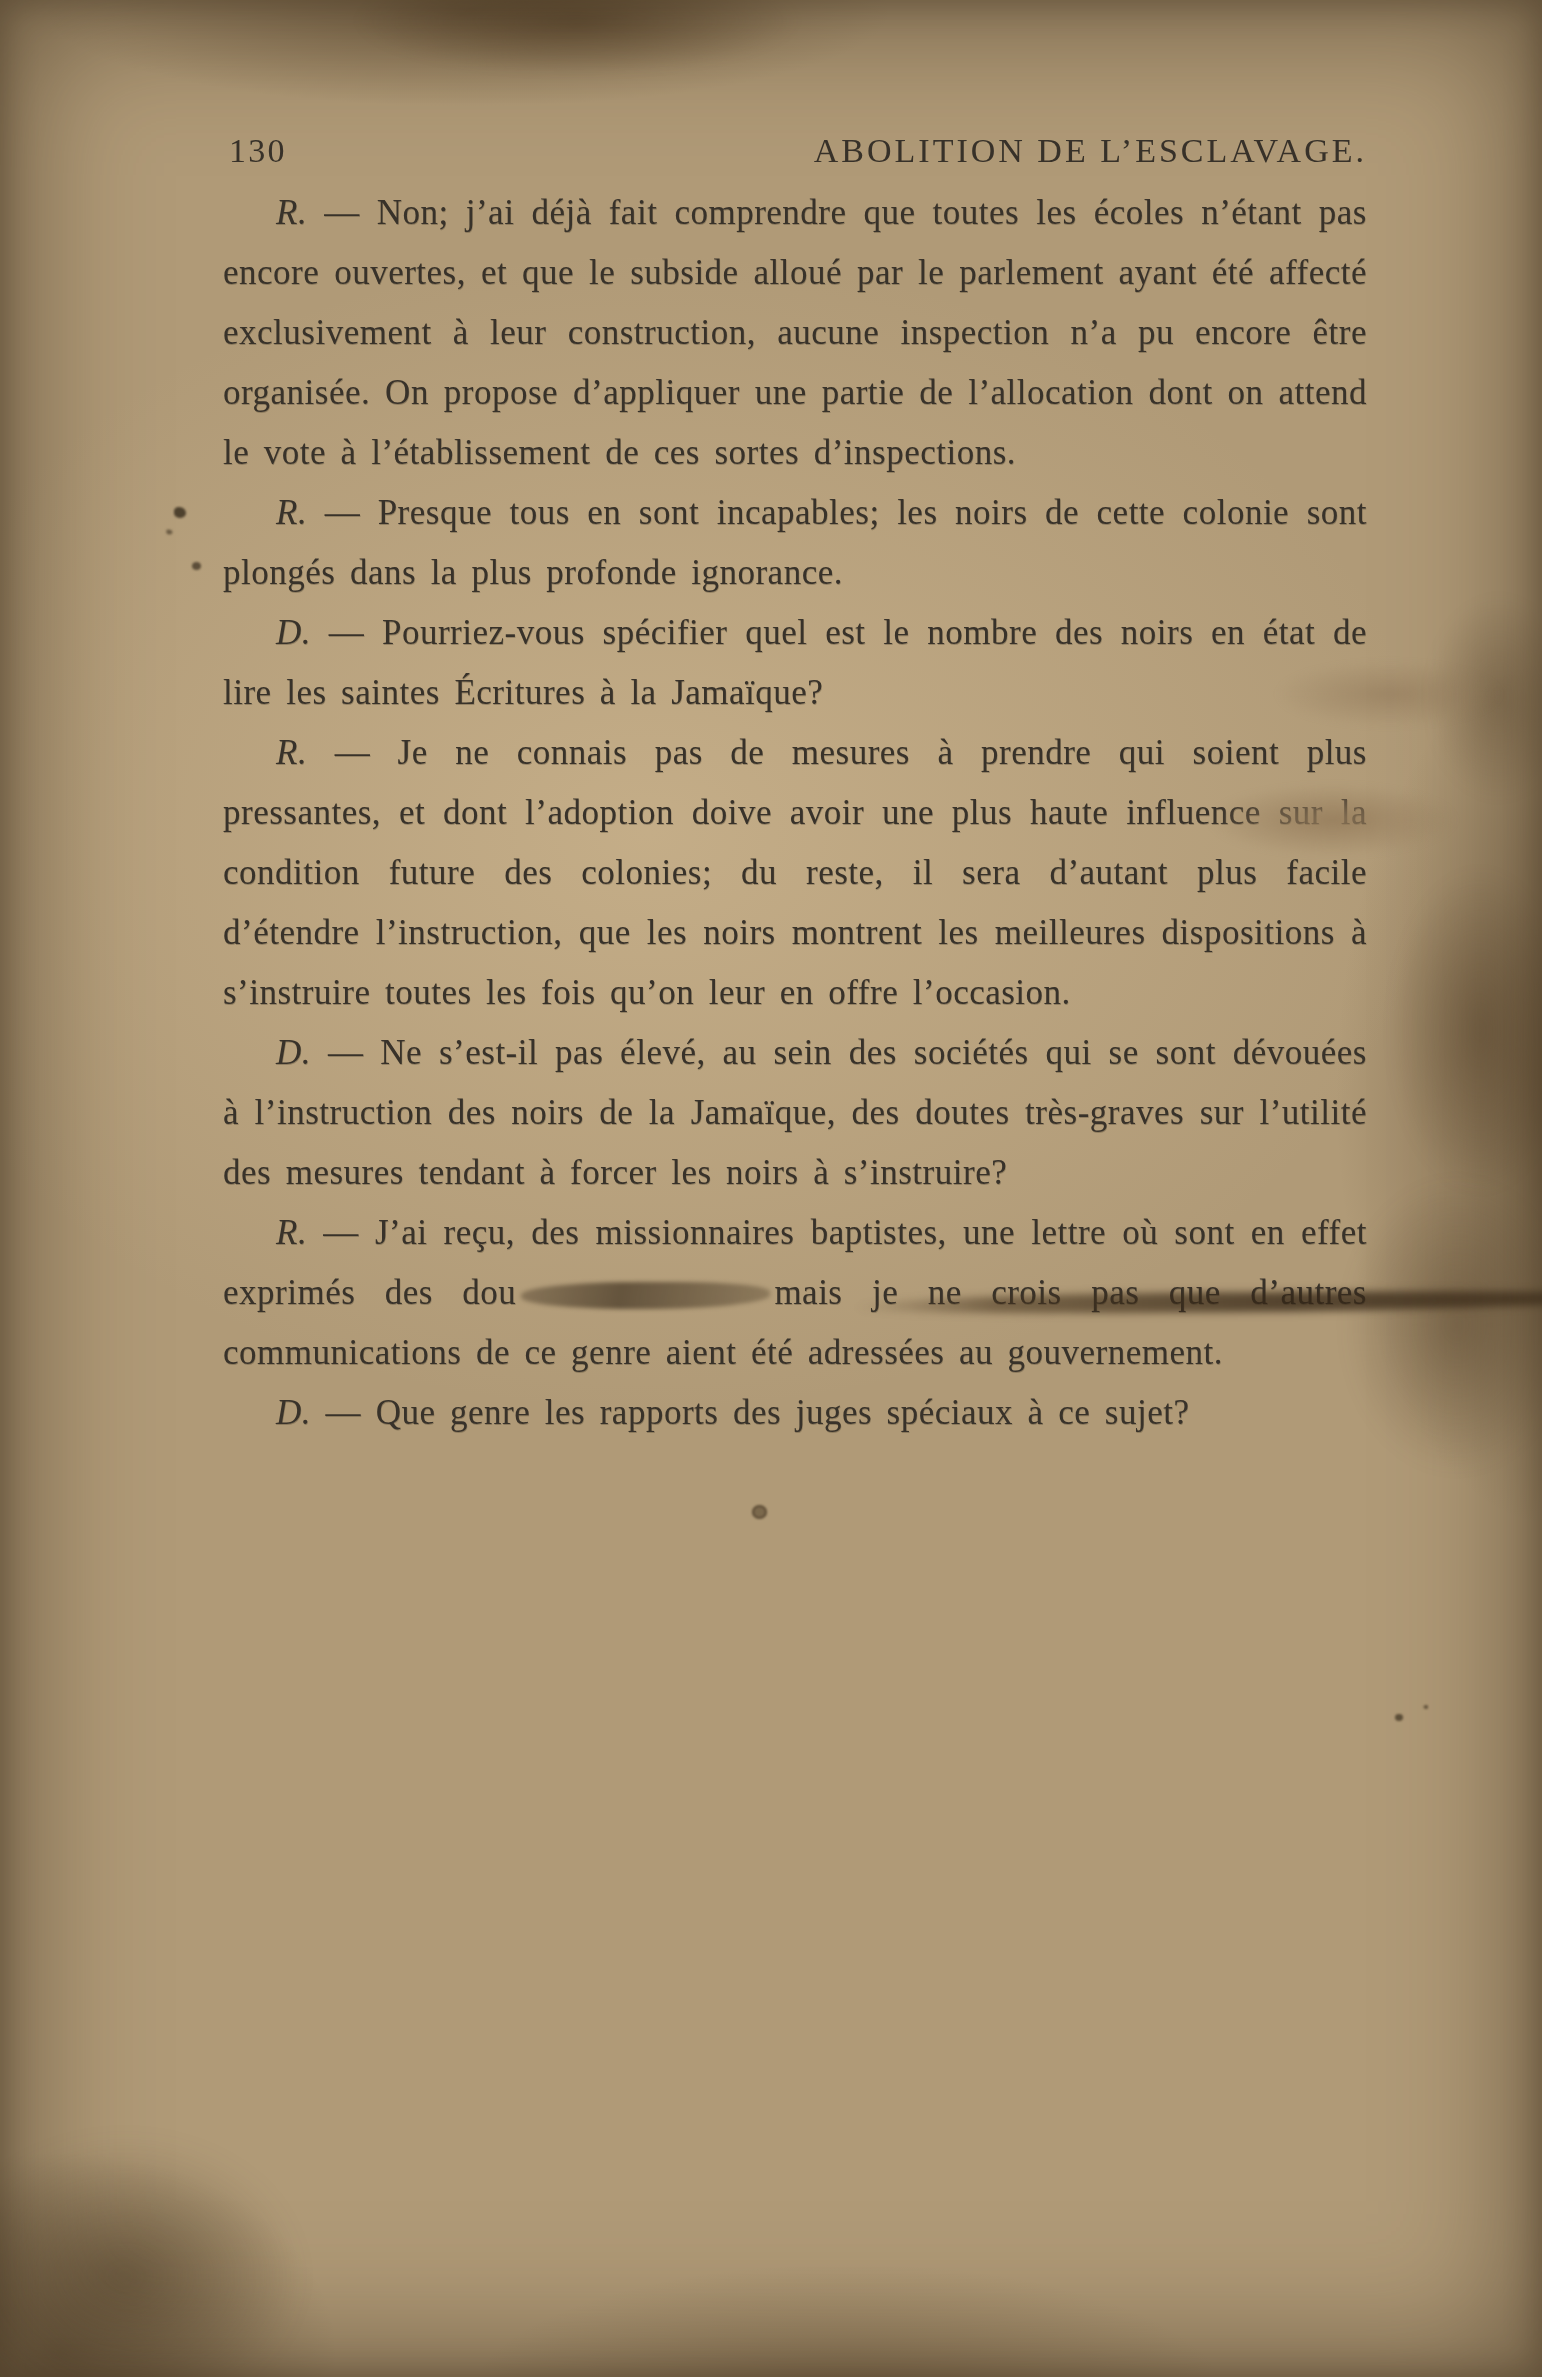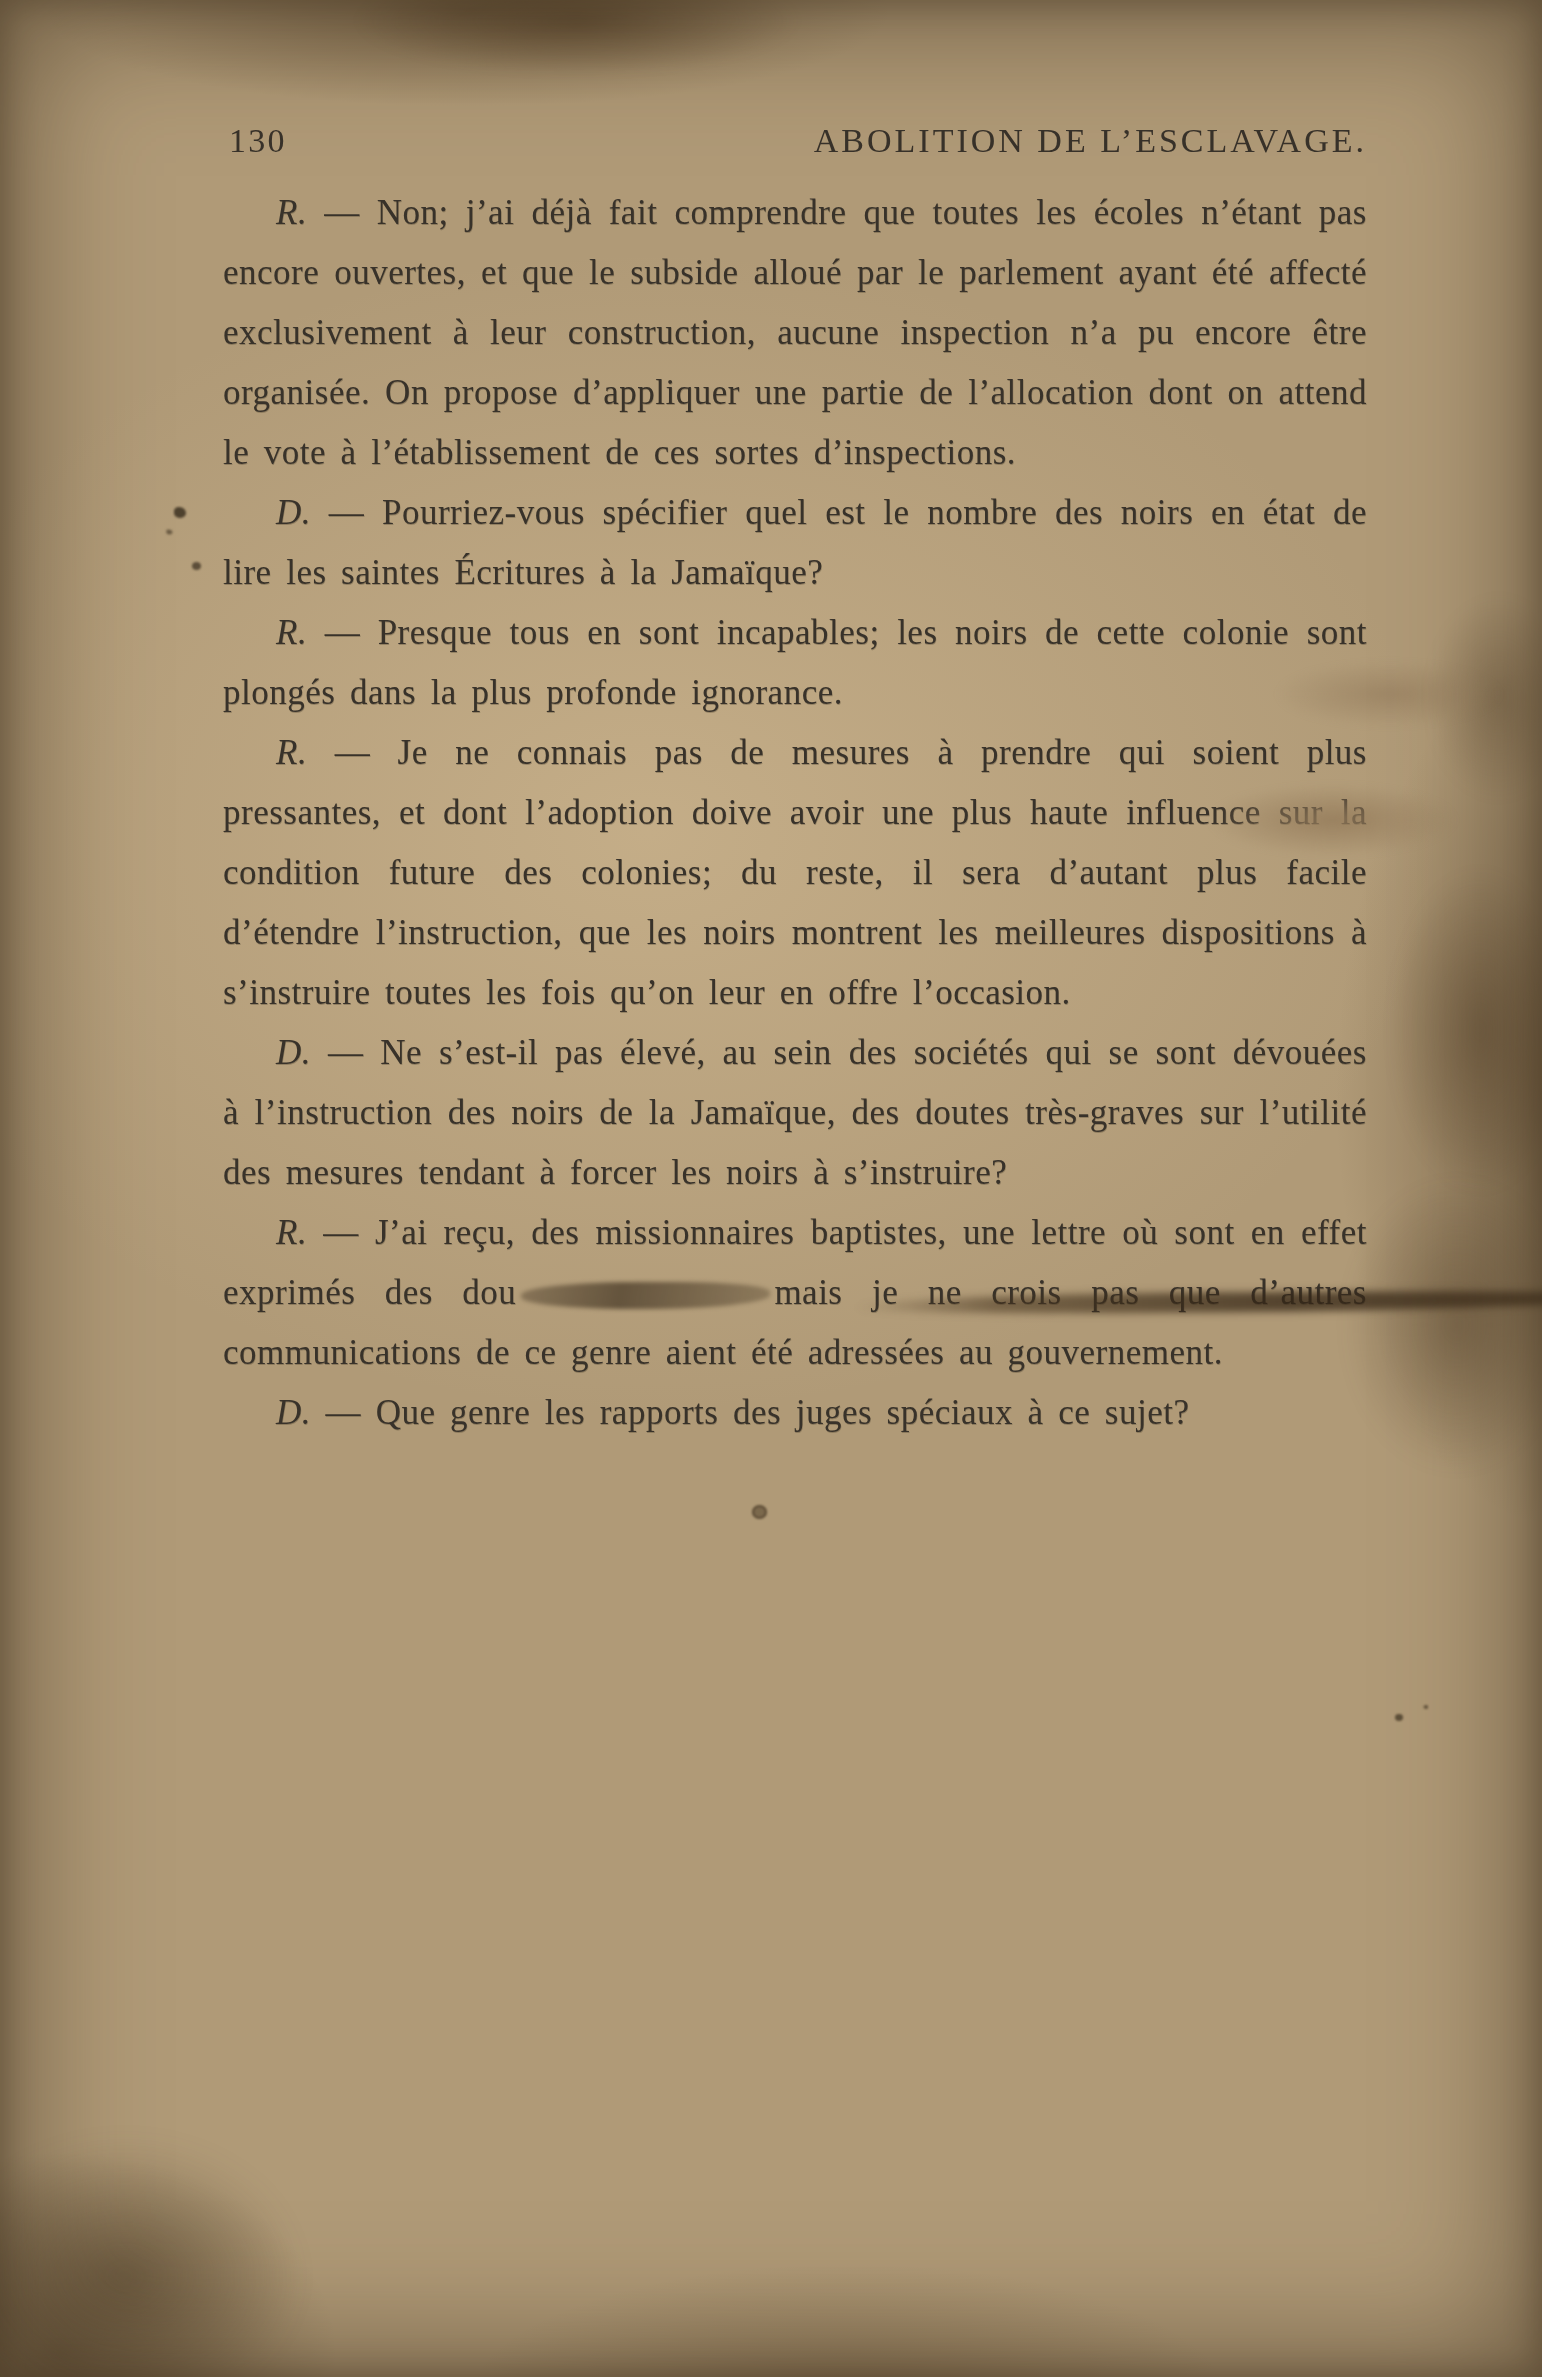--- a/index.html
+++ b/index.html
@@ -17,21 +17,21 @@
       radial-gradient(ellipse 317px 619px at 101% 46%, rgba(78,59,36,0.45), rgba(78,59,36,0) 70%),
       radial-gradient(ellipse 393px 287px at 4% 99%, rgba(70,54,33,0.5), rgba(70,54,33,0) 70%),
       radial-gradient(ellipse 544px 196px at 55% 101%, rgba(88,68,42,0.35), rgba(88,68,42,0) 70%),
       #b09a77;
   }
   .vignette {
     position: absolute; inset: 0; pointer-events: none; z-index: 5;
     box-shadow: inset 0 0 128px 22.6px rgba(58,44,26,0.55), inset 0 0 30px 6px rgba(58,44,26,0.35);
   }
   .page-header {
-    position: absolute; left: 223px; top: 122px; width: 1144px; height: 47px;
+    position: absolute; left: 223px; top: 132px; width: 1144px; height: 47px;
     font-size: 34px; z-index: 1;
   }
   .page-number { position: absolute; left: 6px; top: 0; letter-spacing: 2.3px; }
   .running-title { position: absolute; left: 0; right: 0; text-align: right; letter-spacing: 3px; }
   .text-block {
     position: absolute; left: 223px; top: 183px; width: 1144px; z-index: 1;
     font-size: 35px; line-height: 60px; text-align: justify;
     word-spacing: 5.3px; letter-spacing: 0.5px;
     text-shadow: 0.5px 0.6px 0.5px rgba(45,38,26,0.28);
   }
@@ -85,22 +85,22 @@
   <div class="stain stain-right-c"></div>
   <div class="stain stain-bottom-left"></div>
 
   <header class="page-header">
     <span class="page-number">130</span>
     <span class="running-title">ABOLITION DE L’ESCLAVAGE.</span>
   </header>
 
   <main class="text-block">
     <p><span class="speaker">R.</span> <span>— Non; j’ai déjà fait comprendre que toutes les écoles n’étant pas encore ouvertes, et que le subside alloué par le parlement ayant été affecté exclusivement à leur construction, aucune inspection n’a pu encore être organisée. On propose d’appliquer une partie de l’allocation dont on attend le vote à l’établissement de ces sortes d’inspections.</span></p>
+    <p><span class="speaker">R.</span> <span>— Presque tous en sont incapables; les noirs de cette colonie sont plongés dans la plus profonde ignorance.</span></p>
     <p><span class="speaker">D.</span> <span>— Pourriez-vous spécifier quel est le nombre des noirs en état de lire les saintes Écritures à la Jamaïque?</span></p>
-    <p><span class="speaker">R.</span> <span>— Presque tous en sont incapables; les noirs de cette colonie sont plongés dans la plus profonde ignorance.</span></p>
     <p><span class="speaker">R.</span> <span>— Je ne connais pas de mesures à prendre qui soient plus pressantes, et dont l’adoption doive avoir une plus haute influence sur la condition future des colonies; du reste, il sera d’autant plus facile d’étendre l’instruction, que les noirs montrent les meilleures dispositions à s’instruire toutes les fois qu’on leur en offre l’occasion.</span></p>
     <p><span class="speaker">D.</span> <span>— Ne s’est-il pas élevé, au sein des sociétés qui se sont dévouées à l’instruction des noirs de la Jamaïque, des doutes très-graves sur l’utilité des mesures tendant à forcer les noirs à s’instruire?</span></p>
     <p><span class="speaker">R.</span> <span>— J’ai reçu, des missionnaires baptistes, une lettre où sont en effet exprimés des dou</span><span class="ink-smudge"></span><span>mais je ne crois pas que d’autres communications de ce genre aient été adressées au gouvernement.</span></p>
     <p><span class="speaker">D.</span> <span>— Que genre les rapports des juges spéciaux à ce sujet?</span></p>
   </main>
 
   <div class="stain stain-over-cette"></div>
   <div class="stain stain-over-importance"></div>
   <div class="speck speck-1"></div>
   <div class="speck speck-2"></div>

